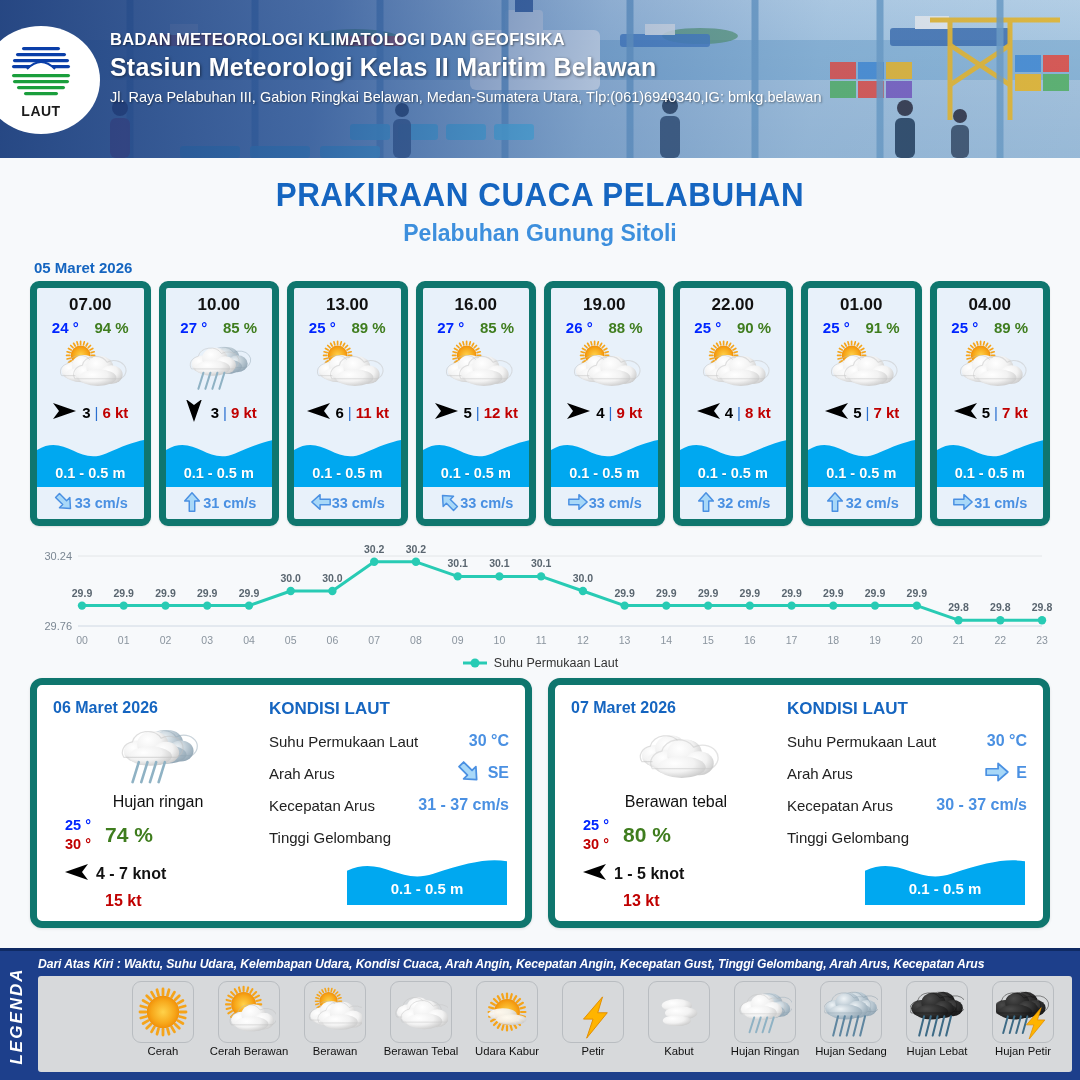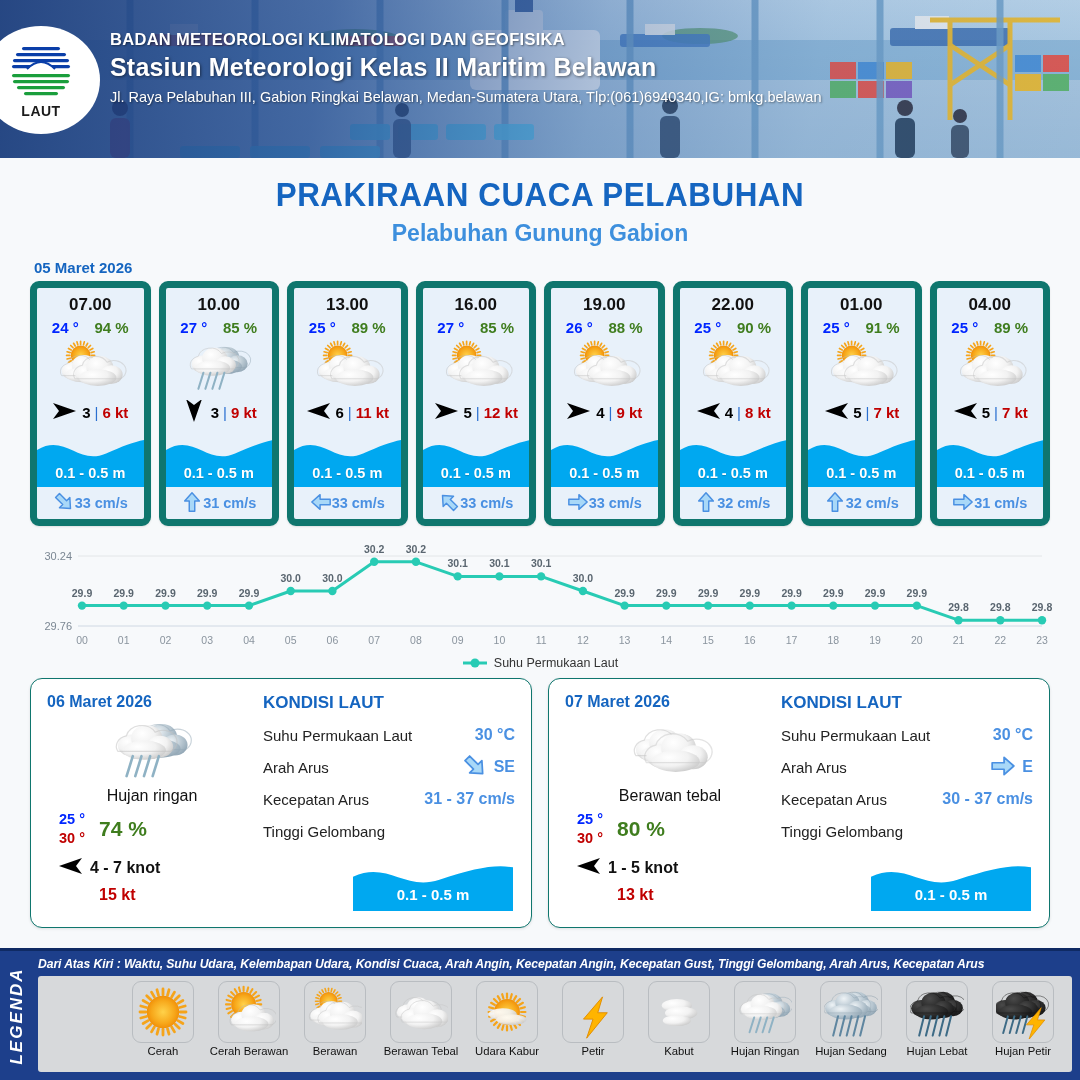--- a/index.html
+++ b/index.html
@@ -102,21 +102,21 @@
   .chart-area { position:relative; margin: 8px 24px 0 24px; height: 120px; }
   .chart-legend {
     text-align:center; font-size:12.5px; color:#333; margin-top:2px;
     display:flex; align-items:center; justify-content:center; gap:6px;
   }
   .legend-marker { display:inline-block; }
 
   
   .daily { display:flex; gap: 16px; padding: 8px 30px 0 30px; }
   .dpanel {
-    flex:1; background:#fff; border:1px solid #0f766e; border-radius:12px;
+    flex:1; background:#fff; border:7px solid #0f766e; border-radius:12px;
     box-shadow: 0 1px 3px rgba(0,0,0,.10);
     height: 250px; position: relative; padding: 14px 16px;
     display:flex;
   }
   .dp-left { width: 210px; position:relative; }
   .dp-date { font-size:16px; font-weight:bold; color:#1565c0; }
   .dp-icon { height:72px; display:flex; align-items:center; justify-content:center; margin-top:2px;}
   .dp-cond { text-align:center; font-size:16px; color:#111; margin-top:2px; }
   .dp-temps { display:flex; align-items:center; gap:14px; margin-top:6px; padding-left:12px; }
   .dp-tcol { display:flex; flex-direction:column; }
@@ -286,21 +286,21 @@
 
   <div class="header-text">
     <div class="org-name">BADAN METEOROLOGI KLIMATOLOGI DAN GEOFISIKA</div>
     <div class="station-name">Stasiun Meteorologi Kelas II Maritim Belawan</div>
     <div class="address">Jl. Raya Pelabuhan III, Gabion Ringkai Belawan, Medan-Sumatera Utara, Tlp:(061)6940340,IG: bmkg.belawan</div>
   </div>
 </div>
 
 <div class="titles">
   <div class="main-title">PRAKIRAAN CUACA PELABUHAN</div>
-  <div class="sub-title">Pelabuhan Gunung Gabion</div>
+  <div class="sub-title">Pelabuhan Gunung Sitoli</div>
 </div>
 
 <div class="date-label">05 Maret 2026</div>
 
 <div class="hourly" id="hourly-row">
     <div class="hcard">
     <div class="hc-time">07.00</div>
     <div class="hc-th">
       <span class="hc-temp">24 °</span>
       <span class="hc-hum">94 %</span>

